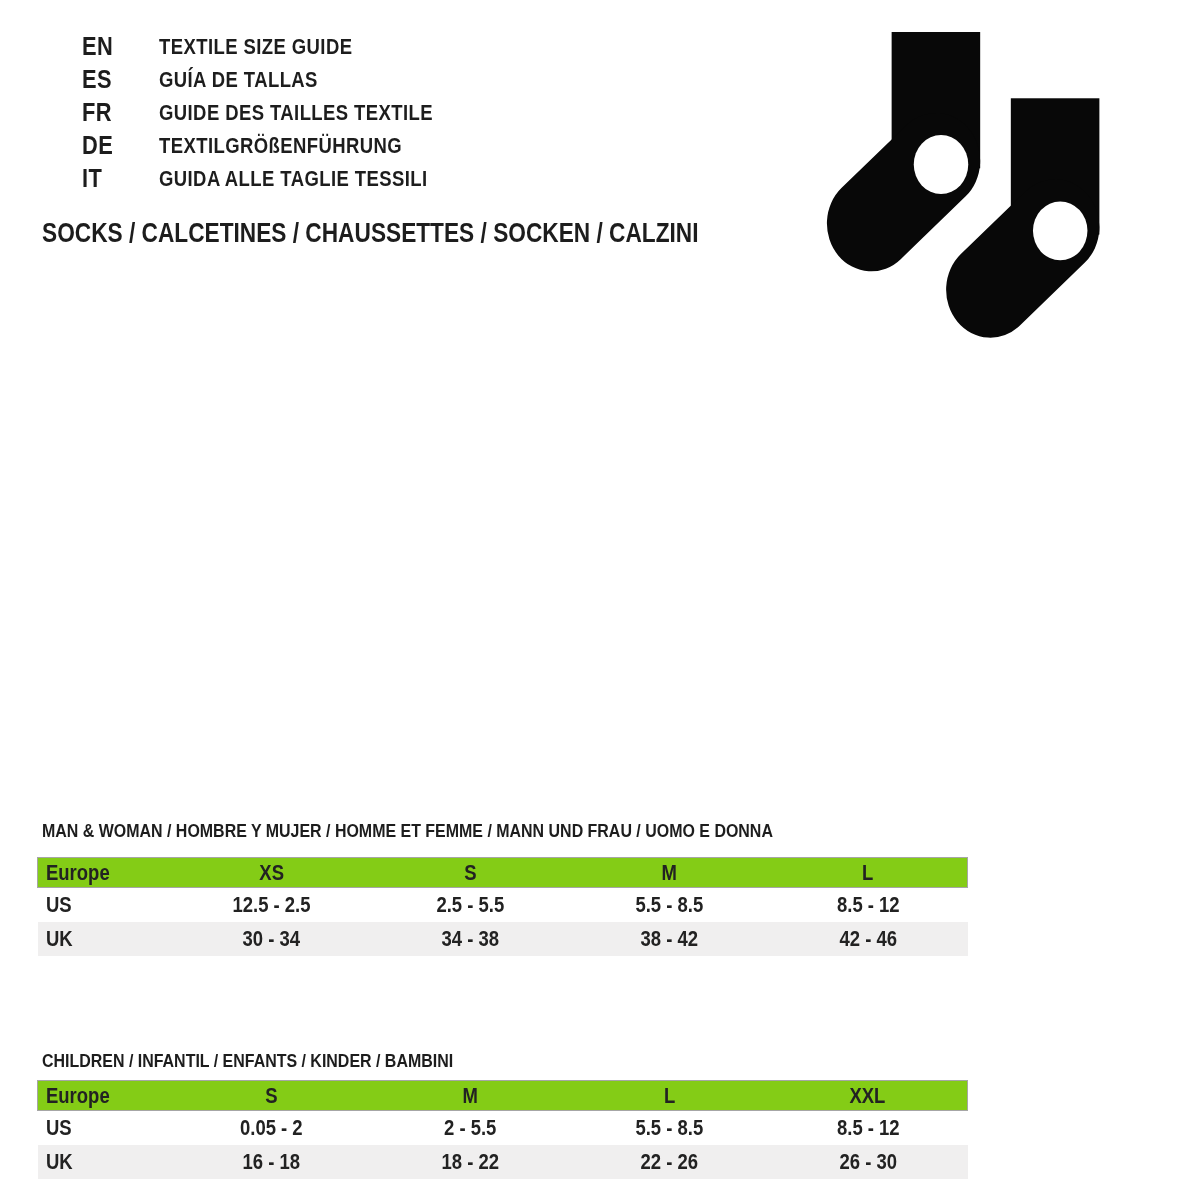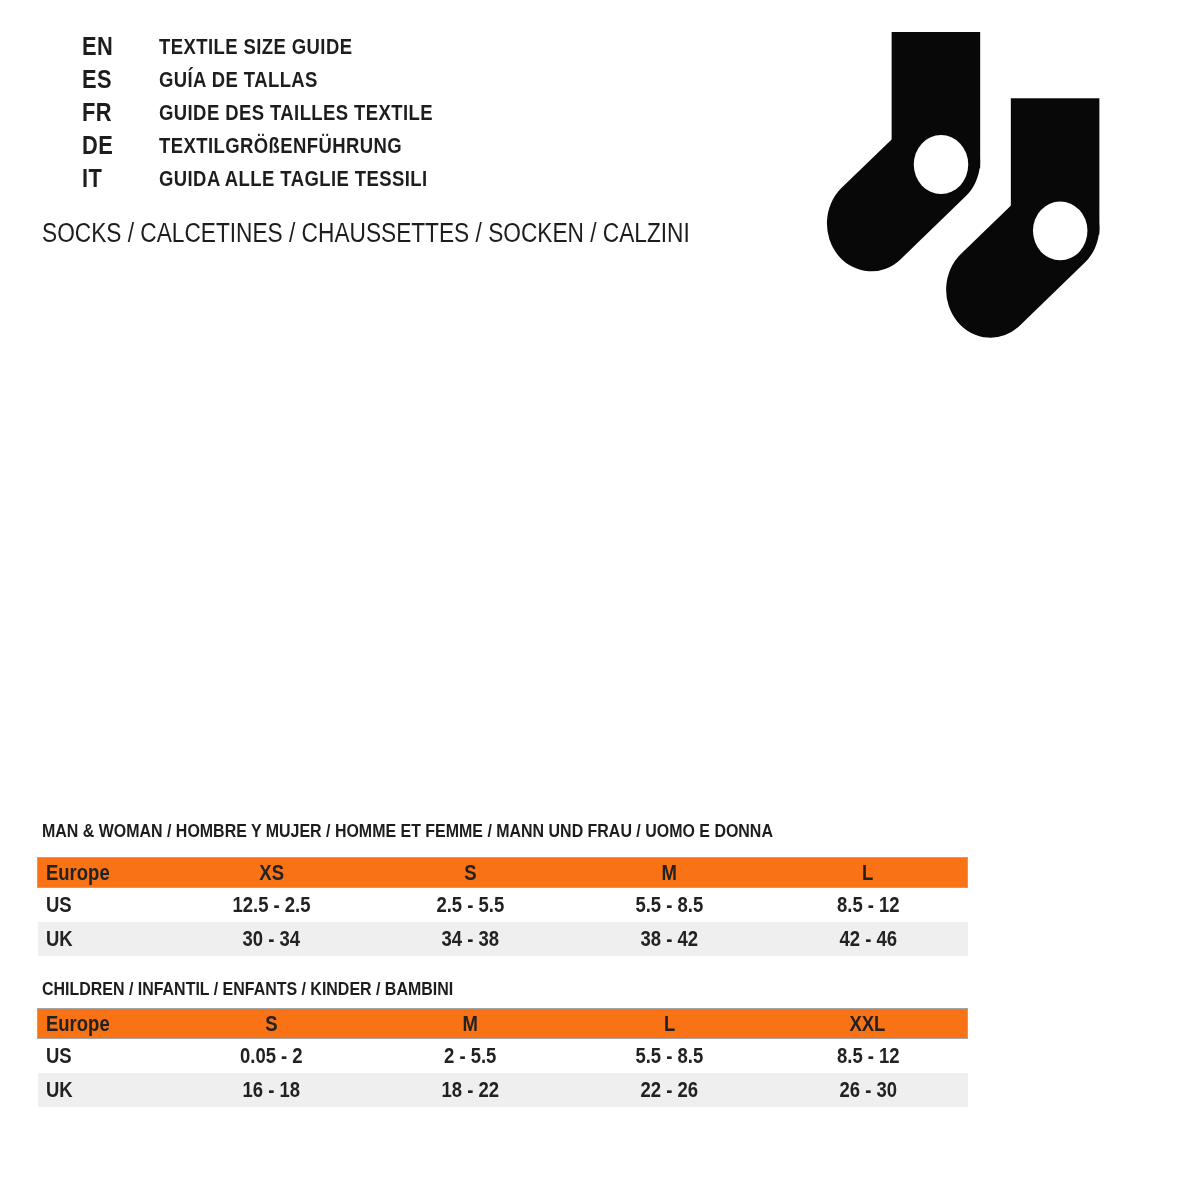--- a/index.html
+++ b/index.html
@@ -10,37 +10,37 @@
   .cond   { display:inline-block; transform:scaleX(0.84); transform-origin:0 50%; white-space:nowrap; }
   .cond-c { display:inline-block; transform:scaleX(0.84); transform-origin:50% 50%; white-space:nowrap; }
 
   
   .lang-list { position:absolute; left:42px; top:30px; }
   .lang-row  { display:flex; align-items:center; height:33px;margin-left:40px; }
   .lang-code { width:77px; font-size:26px; font-weight:bold; letter-spacing:0.5px; }
   .lang-label{ font-size:22px; font-weight:bold; letter-spacing:0.5px; }
 
   
-  .product-line { position:absolute; left:42px; top:219px; font-size:27px; font-weight:normal; line-height:28px; }
+  .product-line { position:absolute; left:42px; top:219px; font-size:27px; font-weight:bold; line-height:28px; }
 
   
   .sock-svg { position:absolute; left:815px; top:32px; }
 
   
   .section   { position:absolute; left:37px; width:931px; }
   .section-1 { top:818px; }
-  .section-2 { top:976px; }
+  .section-2 { top:1048px; }
   .table-title { margin:0 0 0 5px; font-size:19px; font-weight:bold; line-height:26px; }
   .section-1 .table-title { margin-bottom:13px; }
   .section-2 .table-title { margin-bottom:6px; }
 
   table.size-table { width:100%; border-collapse:collapse; table-layout:fixed;
                      font-size:22px; font-weight:bold; color:#222222; }
   col.c0 { width:14.5%; }
-  thead tr { height:30px; background:#f97316; }
+  thead tr { height:30px; background:#84cc16; }
   thead th { border-top:1px solid #a6a6a6; border-bottom:1px solid #a6a6a6;
              font-weight:bold; padding:0; text-align:center; }
   thead th:first-child { border-left:1px solid #a6a6a6; }
   thead th:last-child  { border-right:1px solid #a6a6a6; }
   tbody tr { height:34px; background:#ffffff; }
   tbody tr.alt { background:#f0efef; }
   td { padding:0; text-align:center; vertical-align:middle; }
   th.lbl, td.lbl { text-align:left; padding-left:8px; }
 </style>
 </head>

